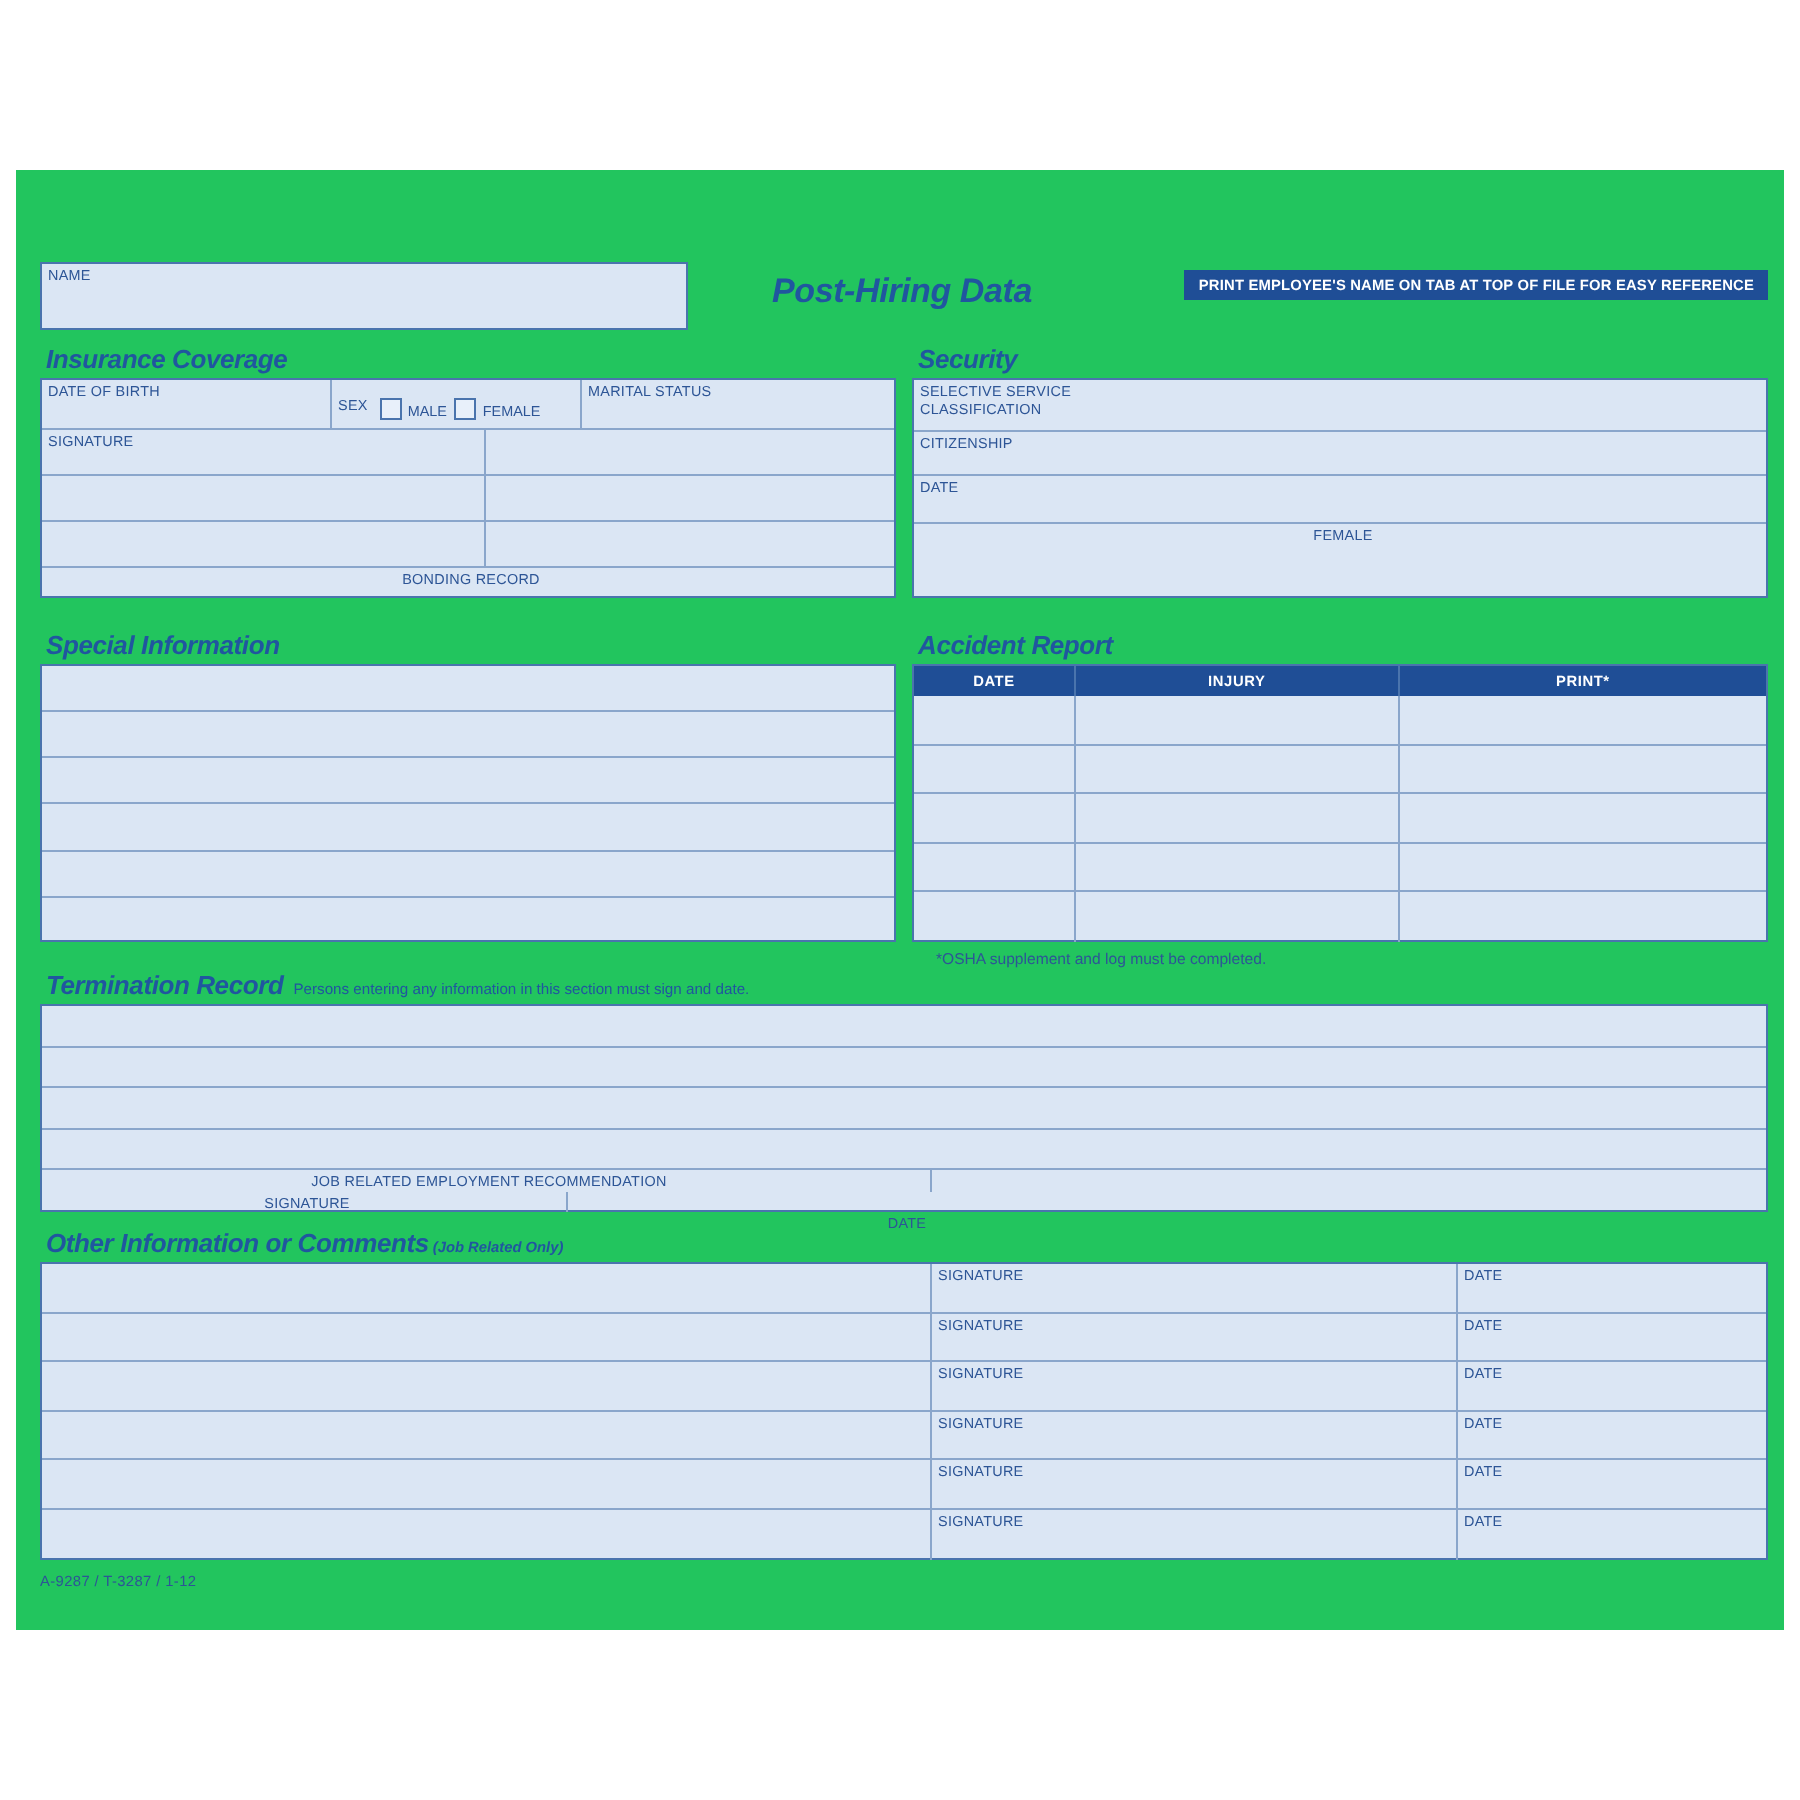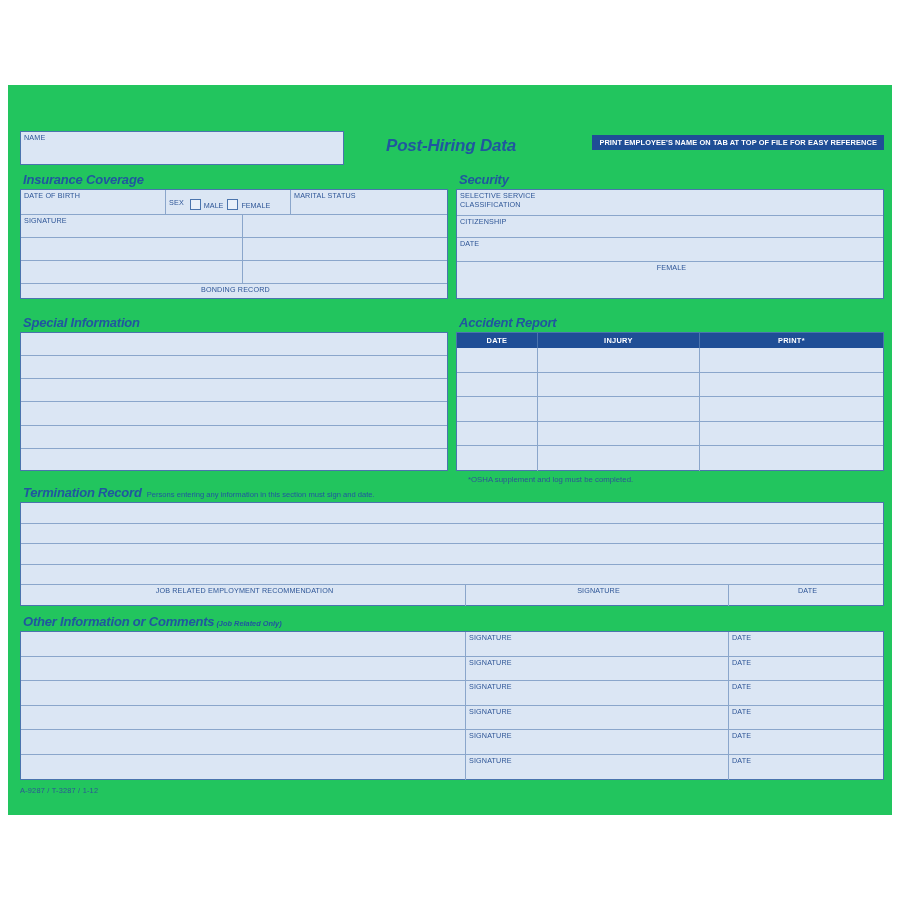--- a/index.html
+++ b/index.html
@@ -172,21 +172,21 @@
     left: 432px; top: 390px;
     font-size: 7.8px;
     color: #2d5596;
     margin-left: 28px;
   }
 
   
   .col-full { position: absolute; left: 12px; width: 864px; }
   #ter-head { top: 400px; }
   #ter-box  { top: 417px; height: 104px; }
-  #ter-box .row { height: 20.5px; }
+  #ter-box .row { height: 20.5px; flex-direction: column; }
   #ter-last { height: 22px; display: flex; border-bottom: none; }
   #ter-last .t1 { width: 445px; border-right: 1px solid #8aa6cb; box-sizing: border-box; }
   #ter-last .t2 { width: 263px; border-right: 1px solid #8aa6cb; box-sizing: border-box; }
   #ter-last .t3 { flex: 1; }
 
   
   #oth-head { top: 529px; }
   #oth-box  { top: 546px; height: 149px; }
   .oth-row  { height: 24.6px; display: flex; border-bottom: 1px solid #8aa6cb; box-sizing: border-box; }
   .oth-row:last-child { border-bottom: none; }

